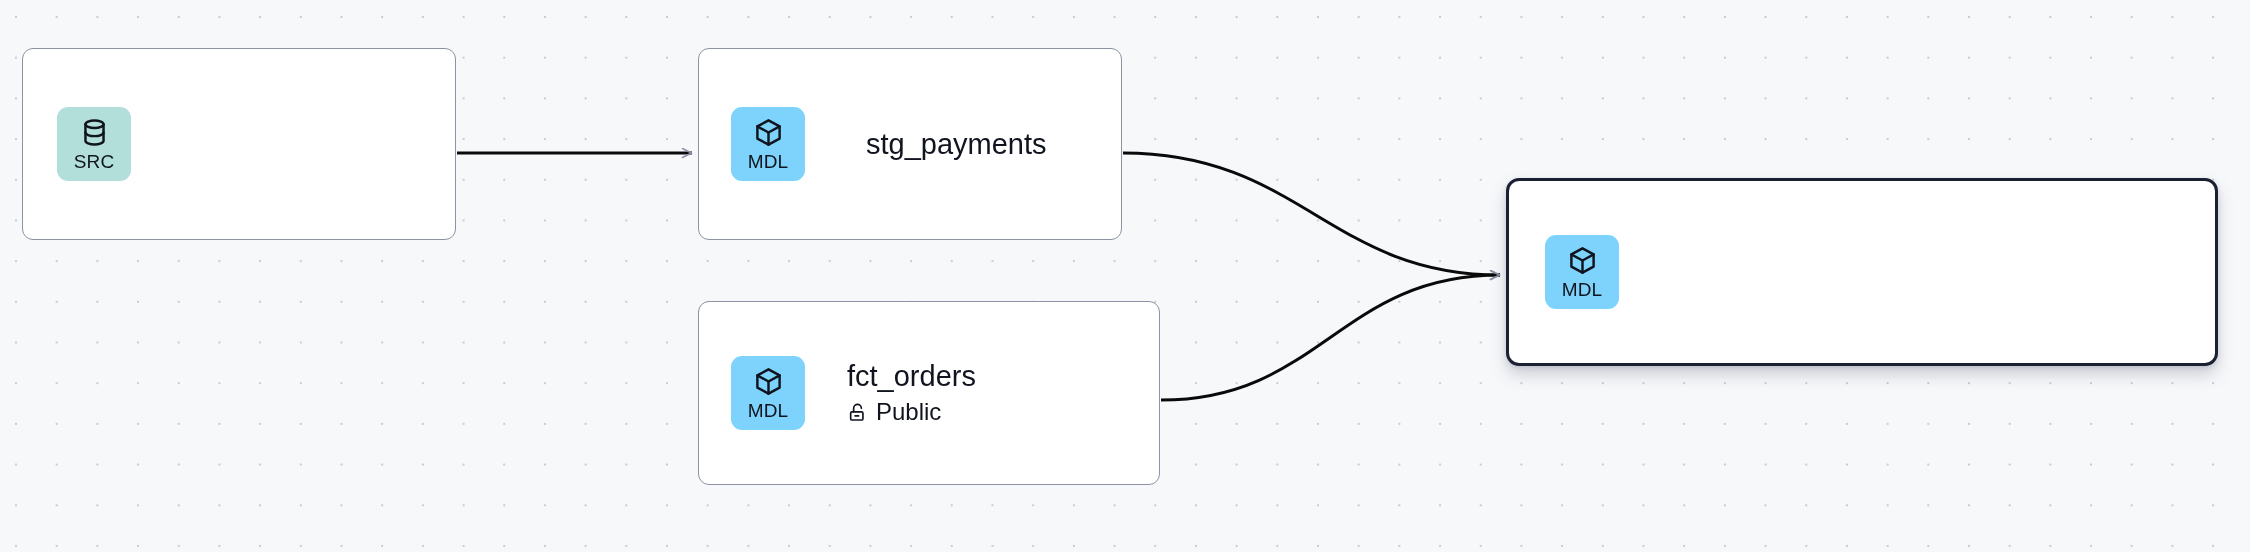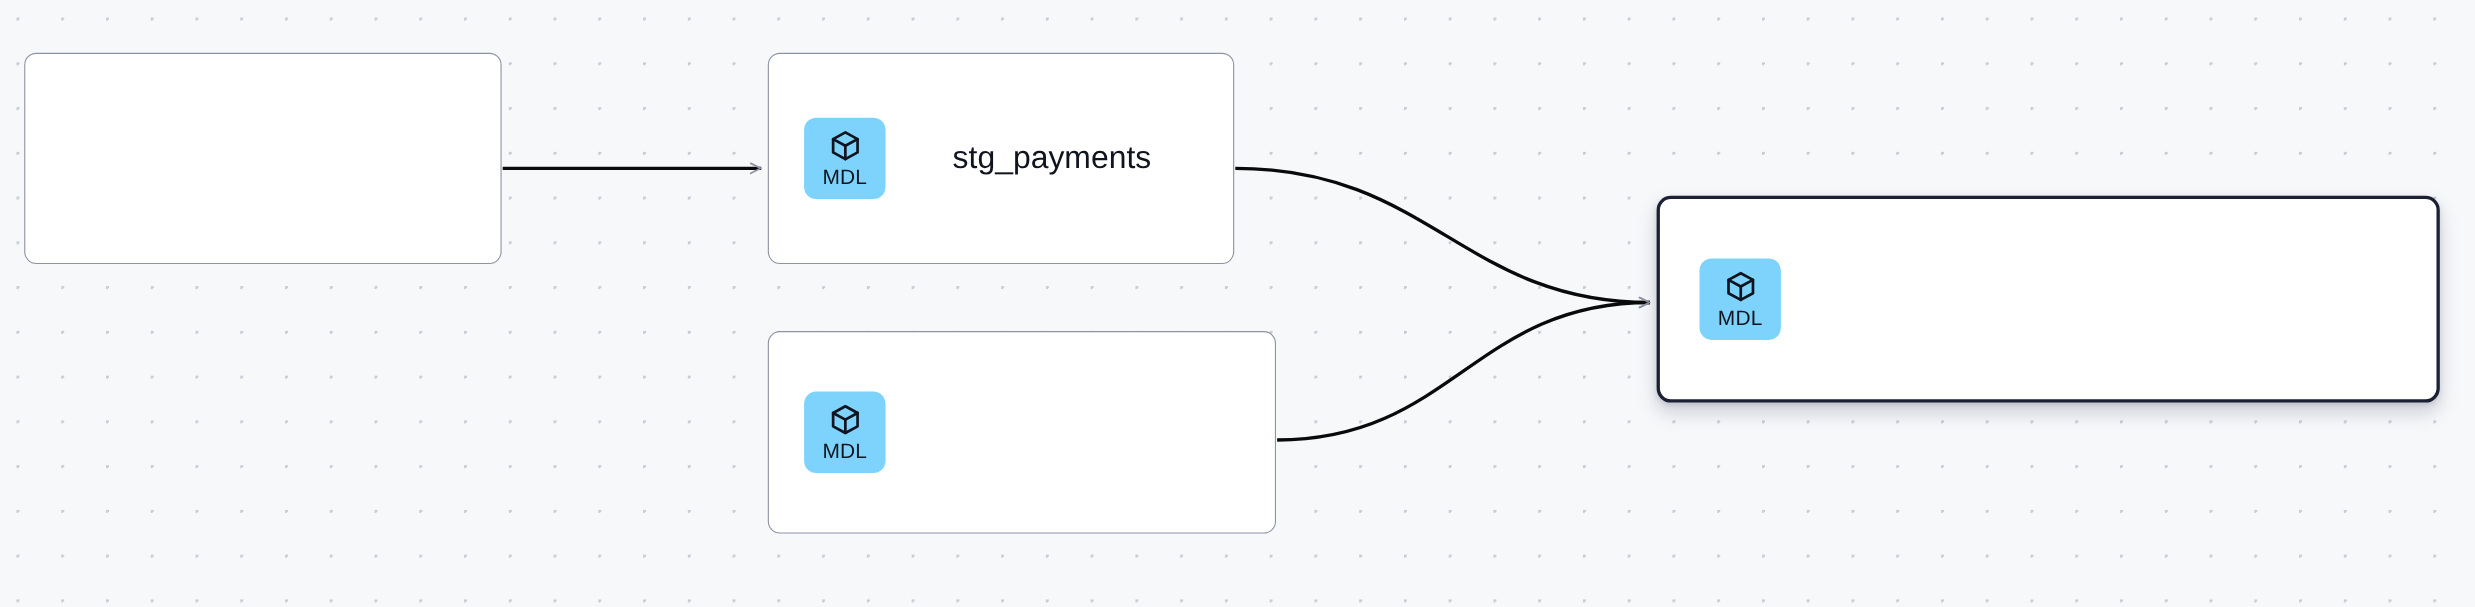--- a/index.html
+++ b/index.html
@@ -118,20 +118,30 @@
     </defs>
 
     <path d="M 457 153 L 692 153" fill="none" stroke="#0a0a0a" stroke-width="3" marker-end="url(#arrowhead)"></path>
 
     <path d="M 1123 153 C 1300 153, 1330 275, 1500 275" fill="none" stroke="#0a0a0a" stroke-width="3" marker-end="url(#arrowhead)"></path>
 
     <path d="M 1161 400 C 1320 400, 1340 275, 1500 275" fill="none" stroke="#0a0a0a" stroke-width="3" marker-end="url(#arrowhead)"></path>
   </svg>
 
   <div class="node" id="node-stripe-payment">
+    <div class="badge src">
+      <span class="glyph">
+        <svg width="31" height="31" viewBox="0 0 24 24" fill="none" stroke="#10141f" stroke-width="1.9" stroke-linecap="round" stroke-linejoin="round">
+          <ellipse cx="12" cy="5.6" rx="7" ry="2.9"></ellipse>
+          <path d="M5 5.6 V 18.4 C 5 20 8.1 21.3 12 21.3 C 15.9 21.3 19 20 19 18.4 V 5.6"></path>
+          <path d="M5 11.9 C 5 13.5 8.1 14.8 12 14.8 C 15.9 14.8 19 13.5 19 11.9"></path>
+        </svg>
+      </span>
+      <span class="badge-text">SRC</span>
+    </div>
   </div>
 
   <div class="node" id="node-stg-payments">
     <div class="badge mdl">
       <span class="glyph">
         <svg width="31" height="31" viewBox="0 0 24 24" fill="none" stroke="#10141f" stroke-width="1.9" stroke-linecap="round" stroke-linejoin="round">
           <path d="M12 2.6 L 20.6 7.3 L 20.6 16.7 L 12 21.4 L 3.4 16.7 L 3.4 7.3 Z"></path>
           <path d="M3.4 7.3 L 12 12 L 20.6 7.3"></path>
           <path d="M12 12 L 12 21.4"></path>
         </svg>
@@ -147,20 +157,33 @@
     <div class="badge mdl">
       <span class="glyph">
         <svg width="31" height="31" viewBox="0 0 24 24" fill="none" stroke="#10141f" stroke-width="1.9" stroke-linecap="round" stroke-linejoin="round">
           <path d="M12 2.6 L 20.6 7.3 L 20.6 16.7 L 12 21.4 L 3.4 16.7 L 3.4 7.3 Z"></path>
           <path d="M3.4 7.3 L 12 12 L 20.6 7.3"></path>
           <path d="M12 12 L 12 21.4"></path>
         </svg>
       </span>
       <span class="badge-text">MDL</span>
     </div>
+    <div class="node-body">
+      <div class="node-title">fct_orders</div>
+      <div class="node-sub">
+        <span class="lock-glyph">
+          <svg width="21" height="21" viewBox="0 0 24 24" fill="none" stroke="#10141f" stroke-width="1.9" stroke-linecap="round" stroke-linejoin="round">
+            <rect x="4.2" y="11.2" width="14" height="9.4" rx="1.6"></rect>
+            <path d="M7.6 11.2 V 7.2 A 4.4 4.4 0 0 1 16.4 7.2"></path>
+            <path d="M9.2 15.9 h 4.1"></path>
+          </svg>
+        </span>
+        <span>Public</span>
+      </div>
+    </div>
   </div>
 
   <div class="node selected" id="node-agg-journey">
     <div class="badge mdl">
       <span class="glyph">
         <svg width="31" height="31" viewBox="0 0 24 24" fill="none" stroke="#10141f" stroke-width="1.9" stroke-linecap="round" stroke-linejoin="round">
           <path d="M12 2.6 L 20.6 7.3 L 20.6 16.7 L 12 21.4 L 3.4 16.7 L 3.4 7.3 Z"></path>
           <path d="M3.4 7.3 L 12 12 L 20.6 7.3"></path>
           <path d="M12 12 L 12 21.4"></path>
         </svg>

